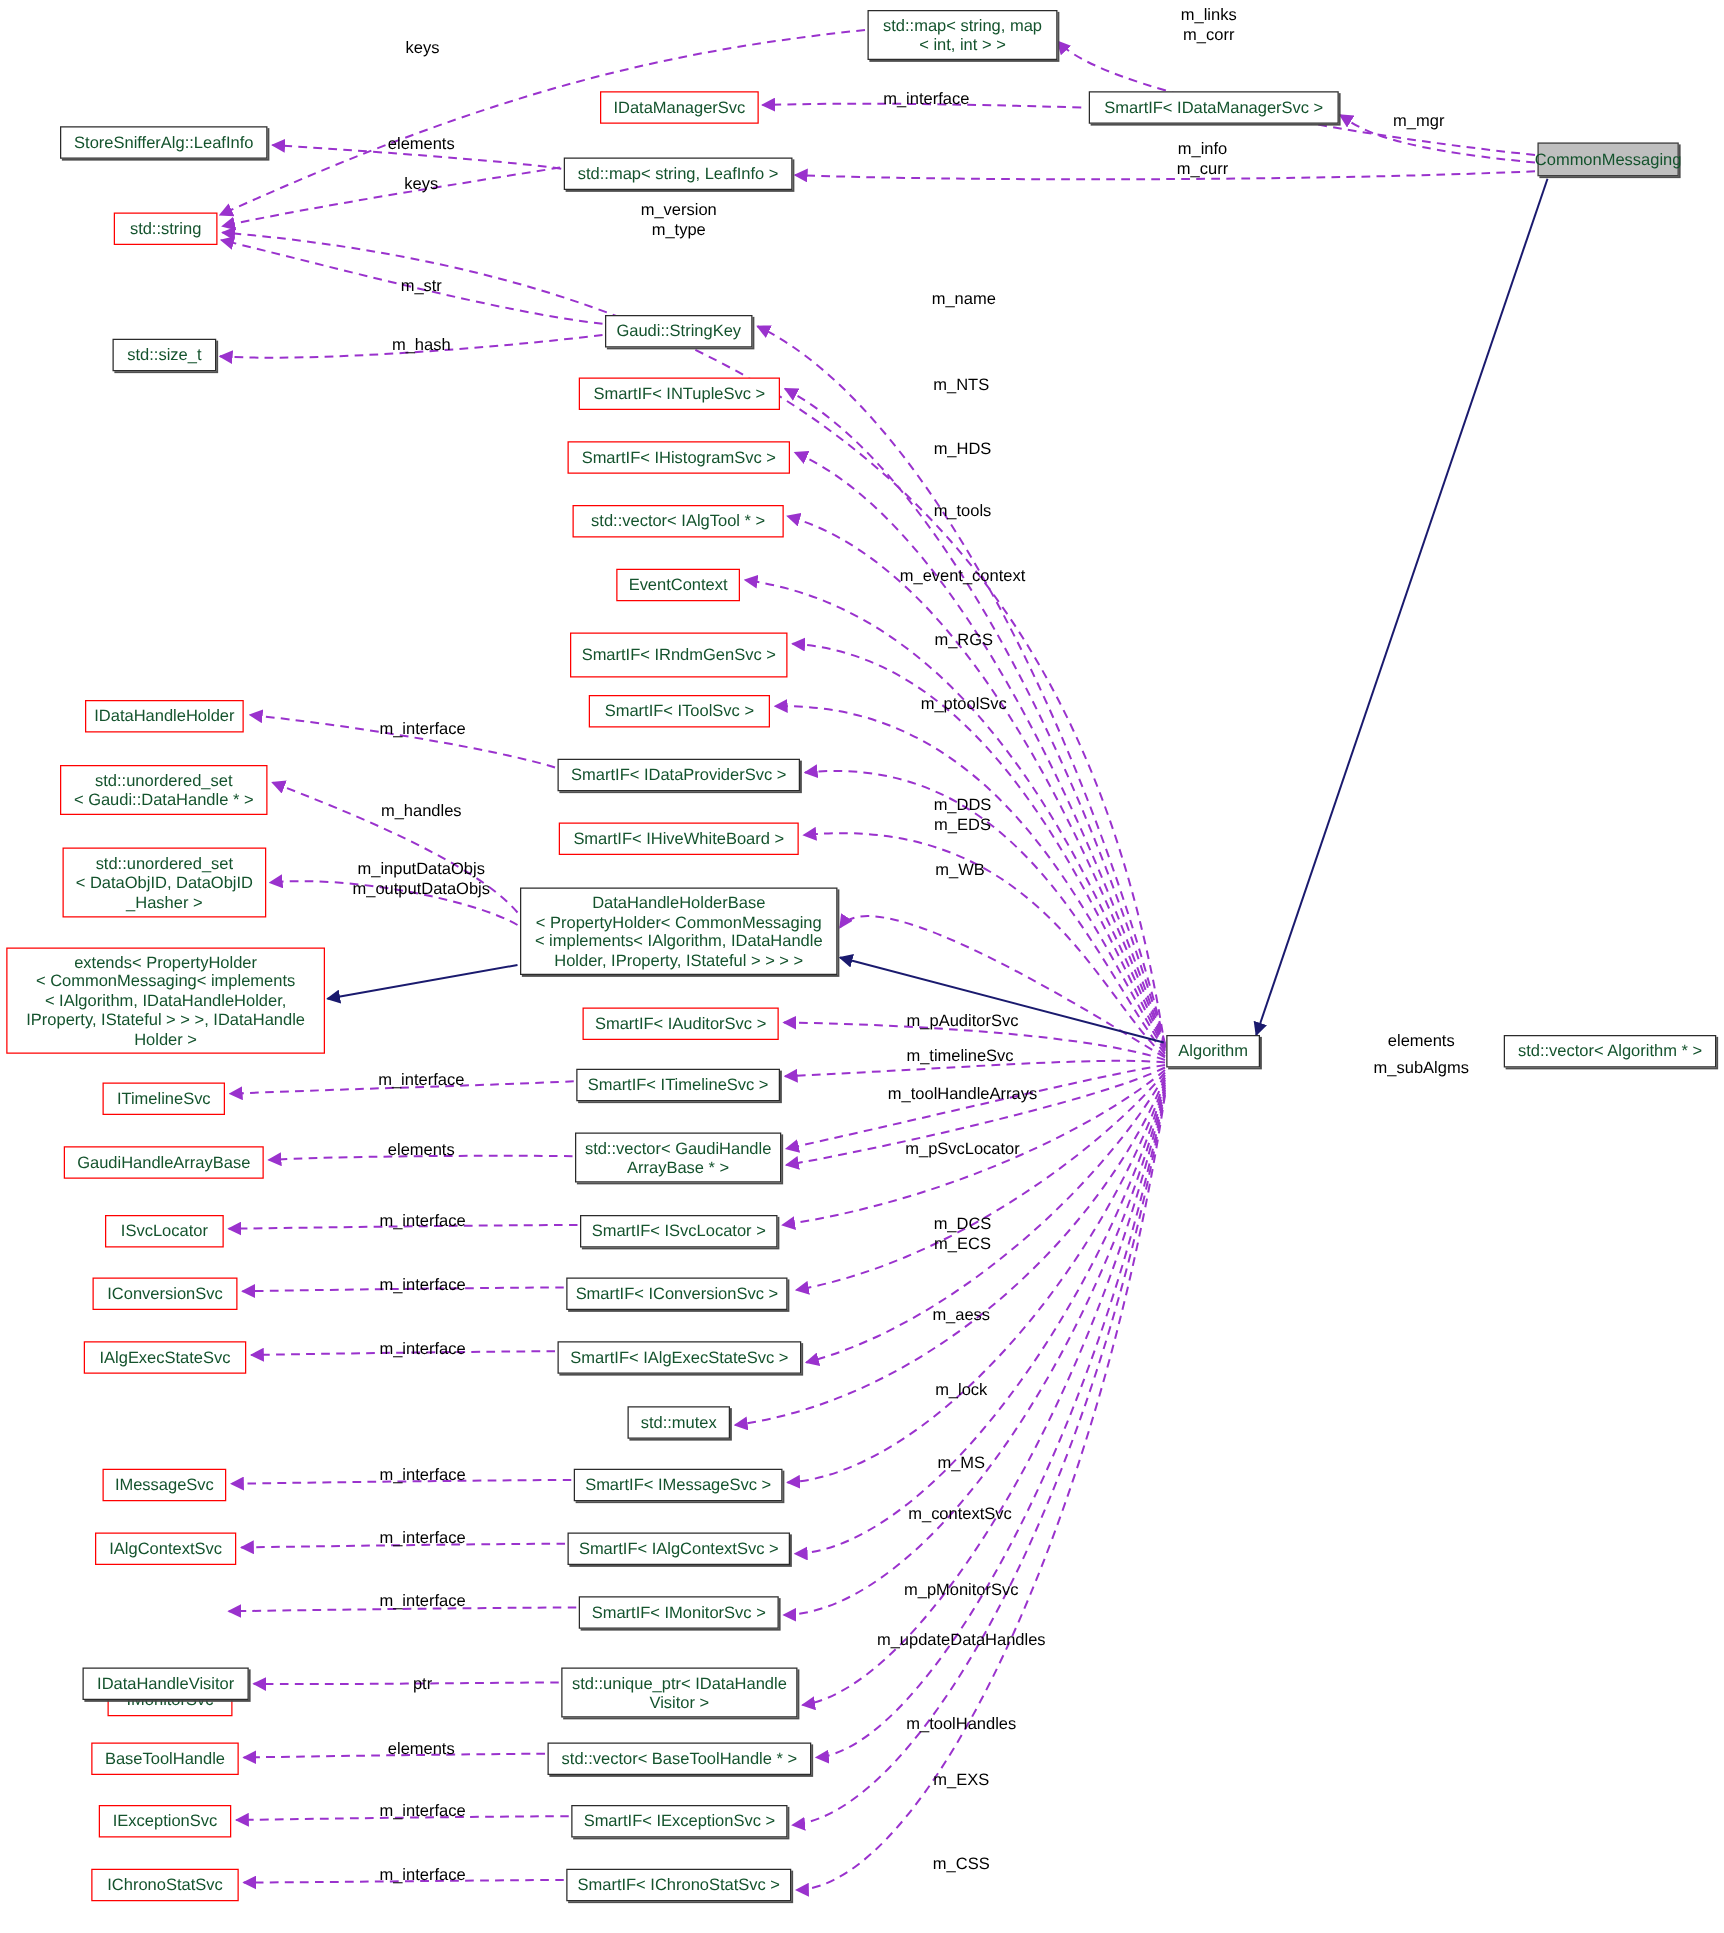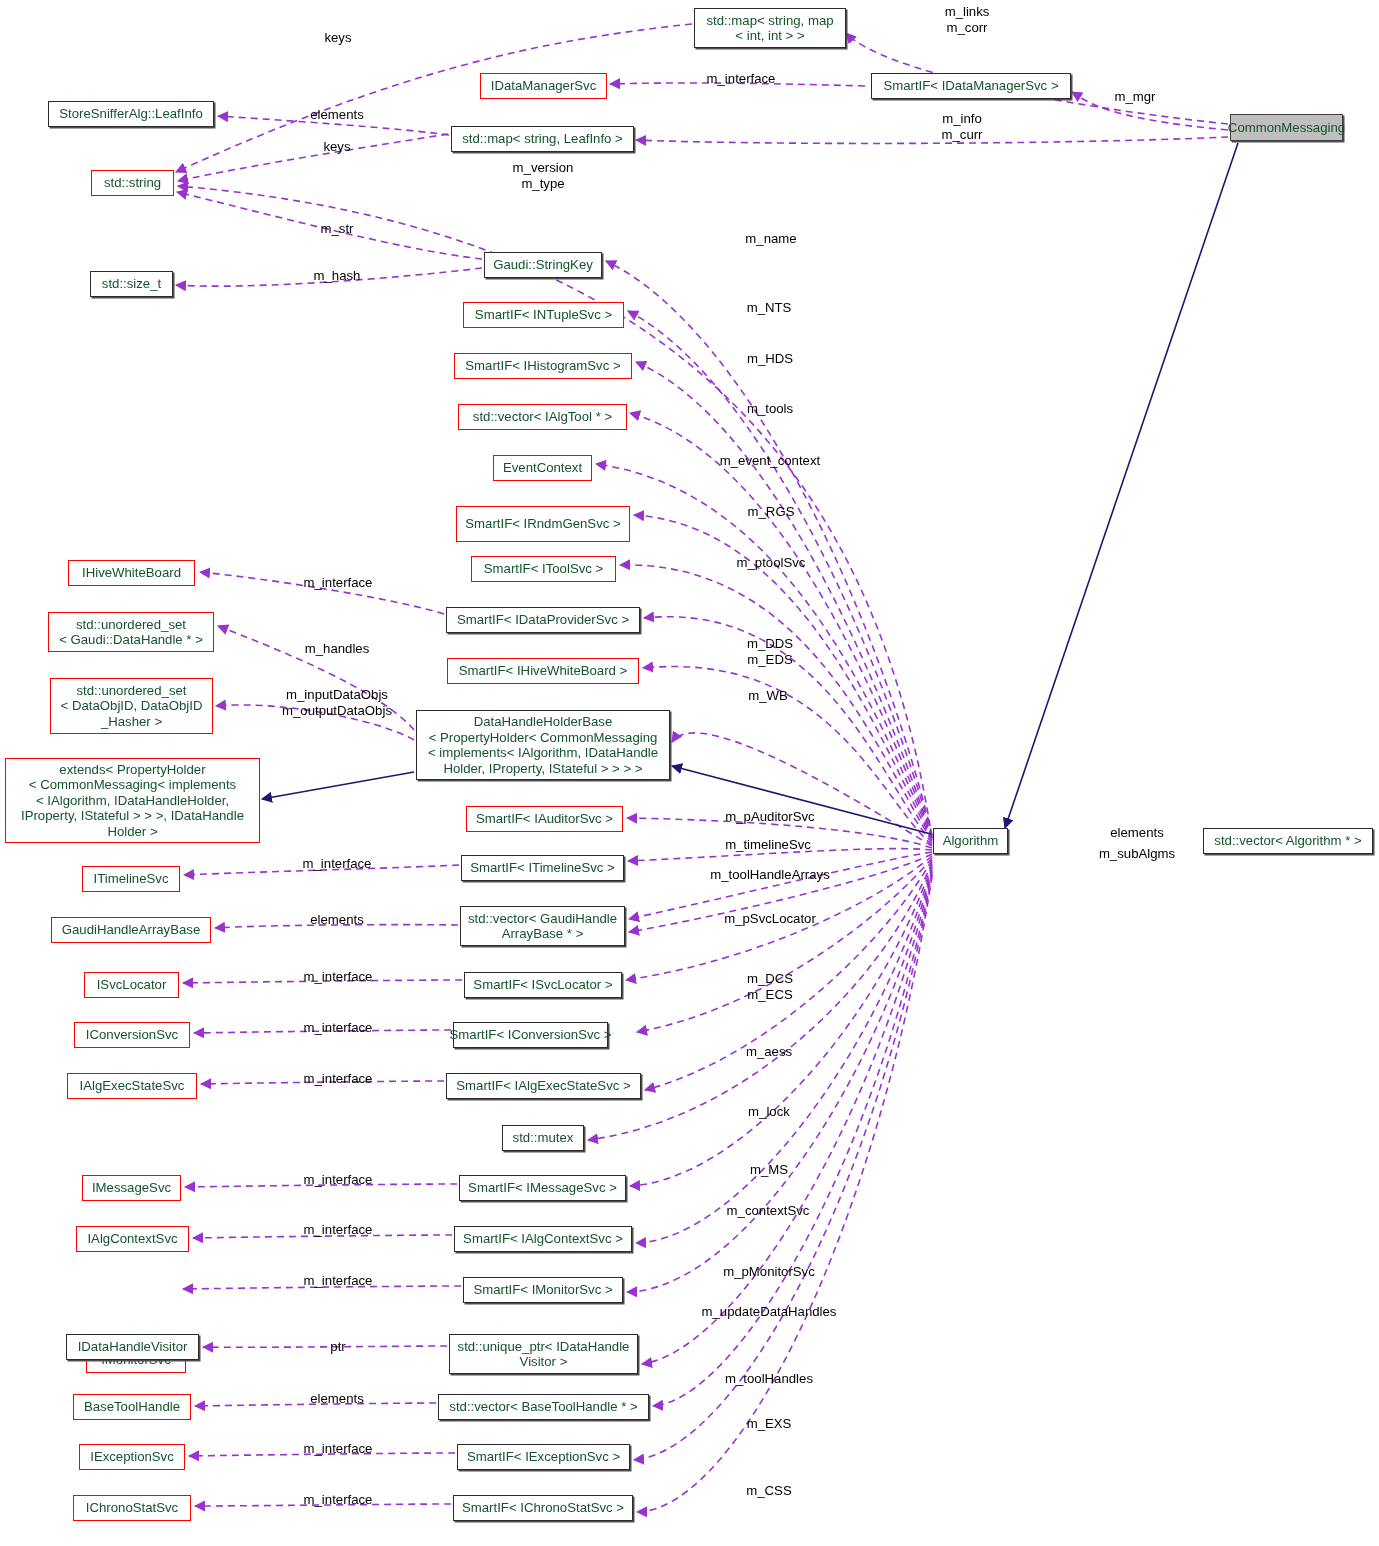--- a/index.html
+++ b/index.html
@@ -143,21 +143,21 @@
       <div class="node black" style="left: 451px; top: 126px; width: 183px; height: 26px;">std::map&lt; string, LeafInfo &gt;</div>
       <div class="node red" style="left: 91px; top: 170px; width: 83px; height: 26px;">std::string</div>
       <div class="node black" style="left: 90px; top: 271px; width: 83px; height: 26px;">std::size_t</div>
       <div class="node black" style="left: 484px; top: 252px; width: 118px; height: 26px;">Gaudi::StringKey</div>
       <div class="node red" style="left: 463px; top: 302px; width: 161px; height: 26px;">SmartIF&lt; INTupleSvc &gt;</div>
       <div class="node red" style="left: 454px; top: 353px; width: 178px; height: 26px;">SmartIF&lt; IHistogramSvc &gt;</div>
       <div class="node red" style="left: 458px; top: 404px; width: 169px; height: 26px;">std::vector&lt; IAlgTool * &gt;</div>
       <div class="node red" style="left: 493px; top: 455px; width: 99px; height: 26px;">EventContext</div>
       <div class="node red" style="left: 456px; top: 506px; width: 174px; height: 36px;">SmartIF&lt; IRndmGenSvc &gt;</div>
       <div class="node red" style="left: 471px; top: 556px; width: 145px; height: 26px;">SmartIF&lt; IToolSvc &gt;</div>
-      <div class="node red" style="left: 68px; top: 560px; width: 127px; height: 26px;">IHiveWhiteBoard</div>
+      <div class="node red" style="left: 68px; top: 560px; width: 127px; height: 26px;">IDataHandleHolder</div>
       <div class="node black" style="left: 446px; top: 607px; width: 194px; height: 26px;">SmartIF&lt; IDataProviderSvc &gt;</div>
       <div class="node red" style="left: 48px; top: 612px; width: 166px; height: 40px;">std::unordered_set
 &lt; Gaudi::DataHandle * &gt;</div>
       <div class="node red" style="left: 447px; top: 658px; width: 192px; height: 26px;">SmartIF&lt; IHiveWhiteBoard &gt;</div>
       <div class="node red" style="left: 50px; top: 678px; width: 163px; height: 56px;">std::unordered_set
 &lt; DataObjID, DataObjID
 _Hasher &gt;</div>
       <div class="node black" style="left: 416px; top: 710px; width: 254px; height: 70px;">DataHandleHolderBase
 &lt; PropertyHolder&lt; CommonMessaging
 &lt; implements&lt; IAlgorithm, IDataHandle
@@ -171,21 +171,21 @@
       <div class="node black" style="left: 933px; top: 828px; width: 75px; height: 26px;">Algorithm</div>
       <div class="node black" style="left: 1203px; top: 828px; width: 170px; height: 26px;">std::vector&lt; Algorithm * &gt;</div>
       <div class="node red" style="left: 82px; top: 866px; width: 98px; height: 26px; text-align: center;">ITimelineSvc</div>
       <div class="node black" style="left: 461px; top: 855px; width: 163px; height: 26px;">SmartIF&lt; ITimelineSvc &gt;</div>
       <div class="node red" style="left: 51px; top: 917px; width: 160px; height: 26px;">GaudiHandleArrayBase</div>
       <div class="node black" style="left: 460px; top: 906px; width: 165px; height: 40px;">std::vector&lt; GaudiHandle
 ArrayBase * &gt;</div>
       <div class="node red" style="left: 84px; top: 972px; width: 95px; height: 26px;">ISvcLocator</div>
       <div class="node black" style="left: 464px; top: 972px; width: 158px; height: 26px;">SmartIF&lt; ISvcLocator &gt;</div>
       <div class="node red" style="left: 74px; top: 1022px; width: 116px; height: 26px;">IConversionSvc</div>
-      <div class="node black" style="left: 453px; top: 1022px; width: 155px; height: 26px;">SmartIF&lt; IConversionSvc &gt;</div>
+      <div class="node black" style="left: 453px; top: 1022px; width: 177px; height: 26px;">SmartIF&lt; IConversionSvc &gt;</div>
       <div class="node red" style="left: 67px; top: 1073px; width: 130px; height: 26px;">IAlgExecStateSvc</div>
       <div class="node black" style="left: 446px; top: 1073px; width: 195px; height: 26px;">SmartIF&lt; IAlgExecStateSvc &gt;</div>
       <div class="node black" style="left: 502px; top: 1125px; width: 82px; height: 26px;">std::mutex</div>
       <div class="node red" style="left: 82px; top: 1175px; width: 99px; height: 26px;">IMessageSvc</div>
       <div class="node black" style="left: 459px; top: 1175px; width: 167px; height: 26px; text-align: right;">SmartIF&lt; IMessageSvc &gt;</div>
       <div class="node red" style="left: 76px; top: 1226px; width: 113px; height: 26px;">IAlgContextSvc</div>
       <div class="node black" style="left: 454px; top: 1226px; width: 178px; height: 26px;">SmartIF&lt; IAlgContextSvc &gt;</div>
       <div class="node red" style="left: 86px; top: 1347px; width: 100px; height: 26px;">IMonitorSvc</div>
       <div class="node black" style="left: 463px; top: 1277px; width: 160px; height: 26px; text-align: center;">SmartIF&lt; IMonitorSvc &gt;</div>
       <div class="node black" style="left: 66px; top: 1334px; width: 133px; height: 26px;">IDataHandleVisitor</div>

